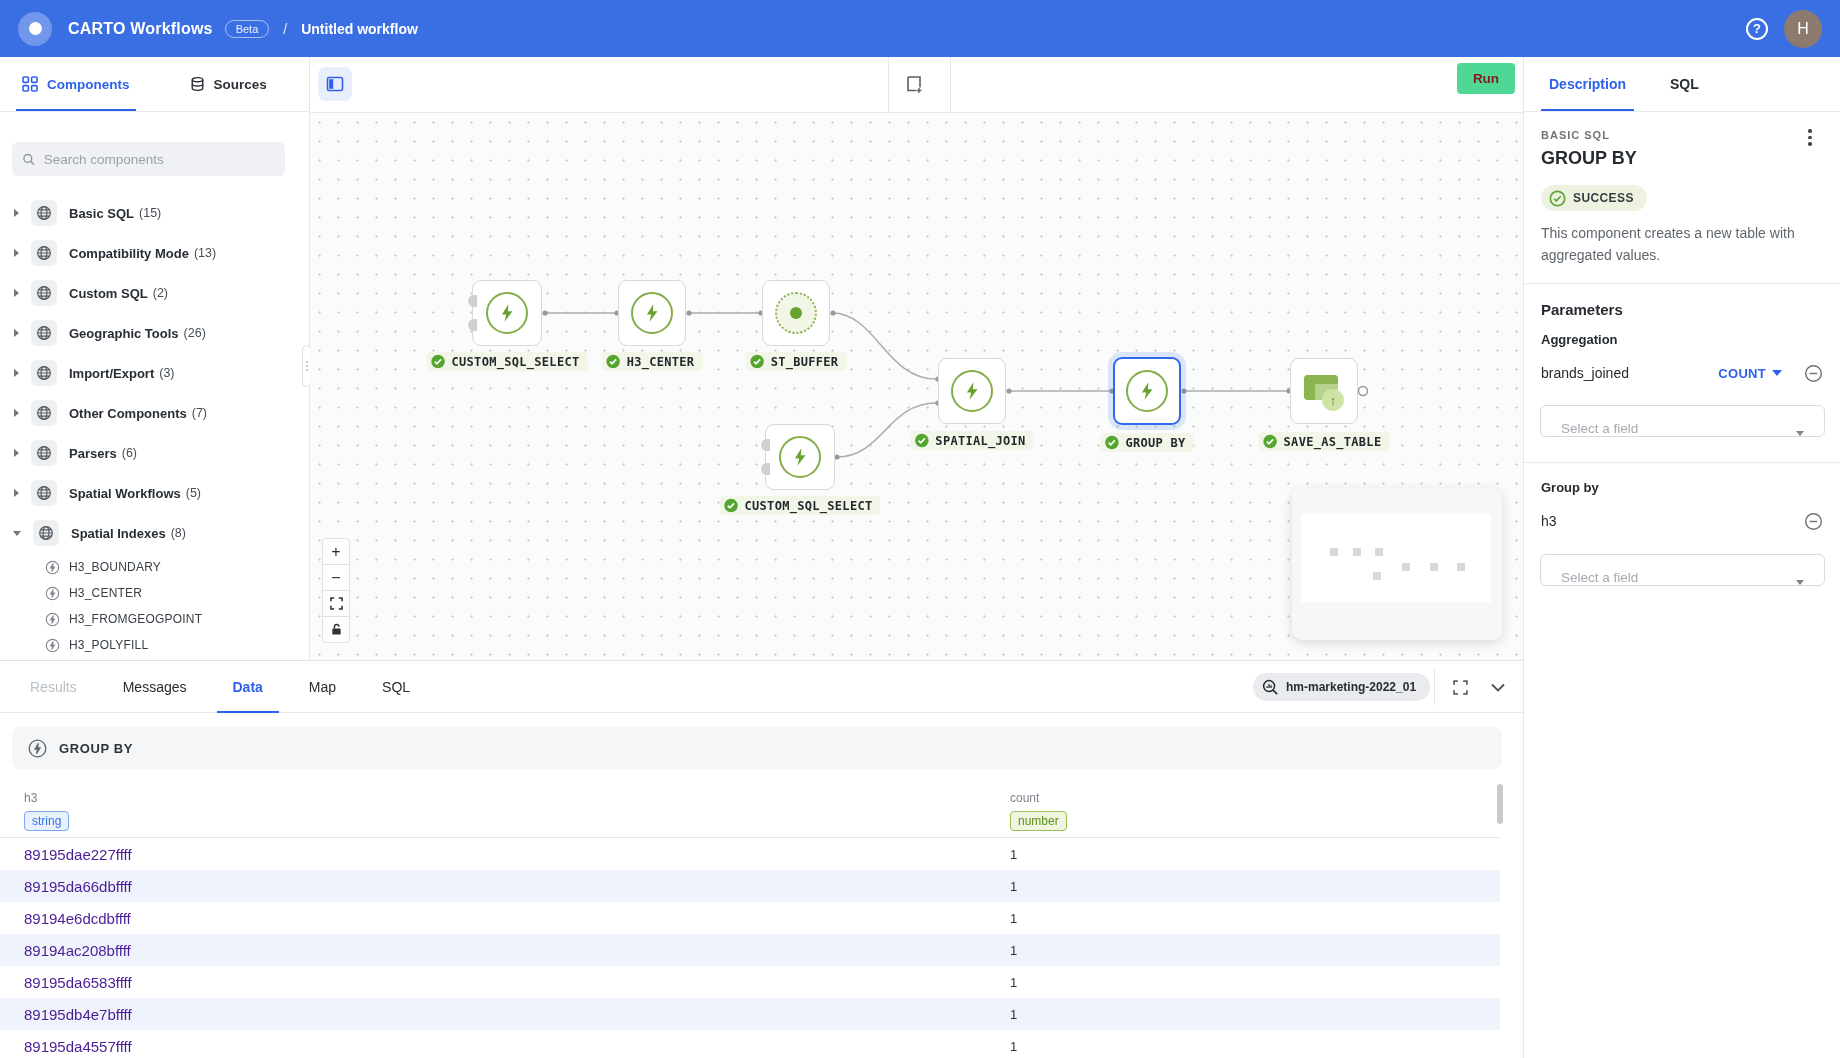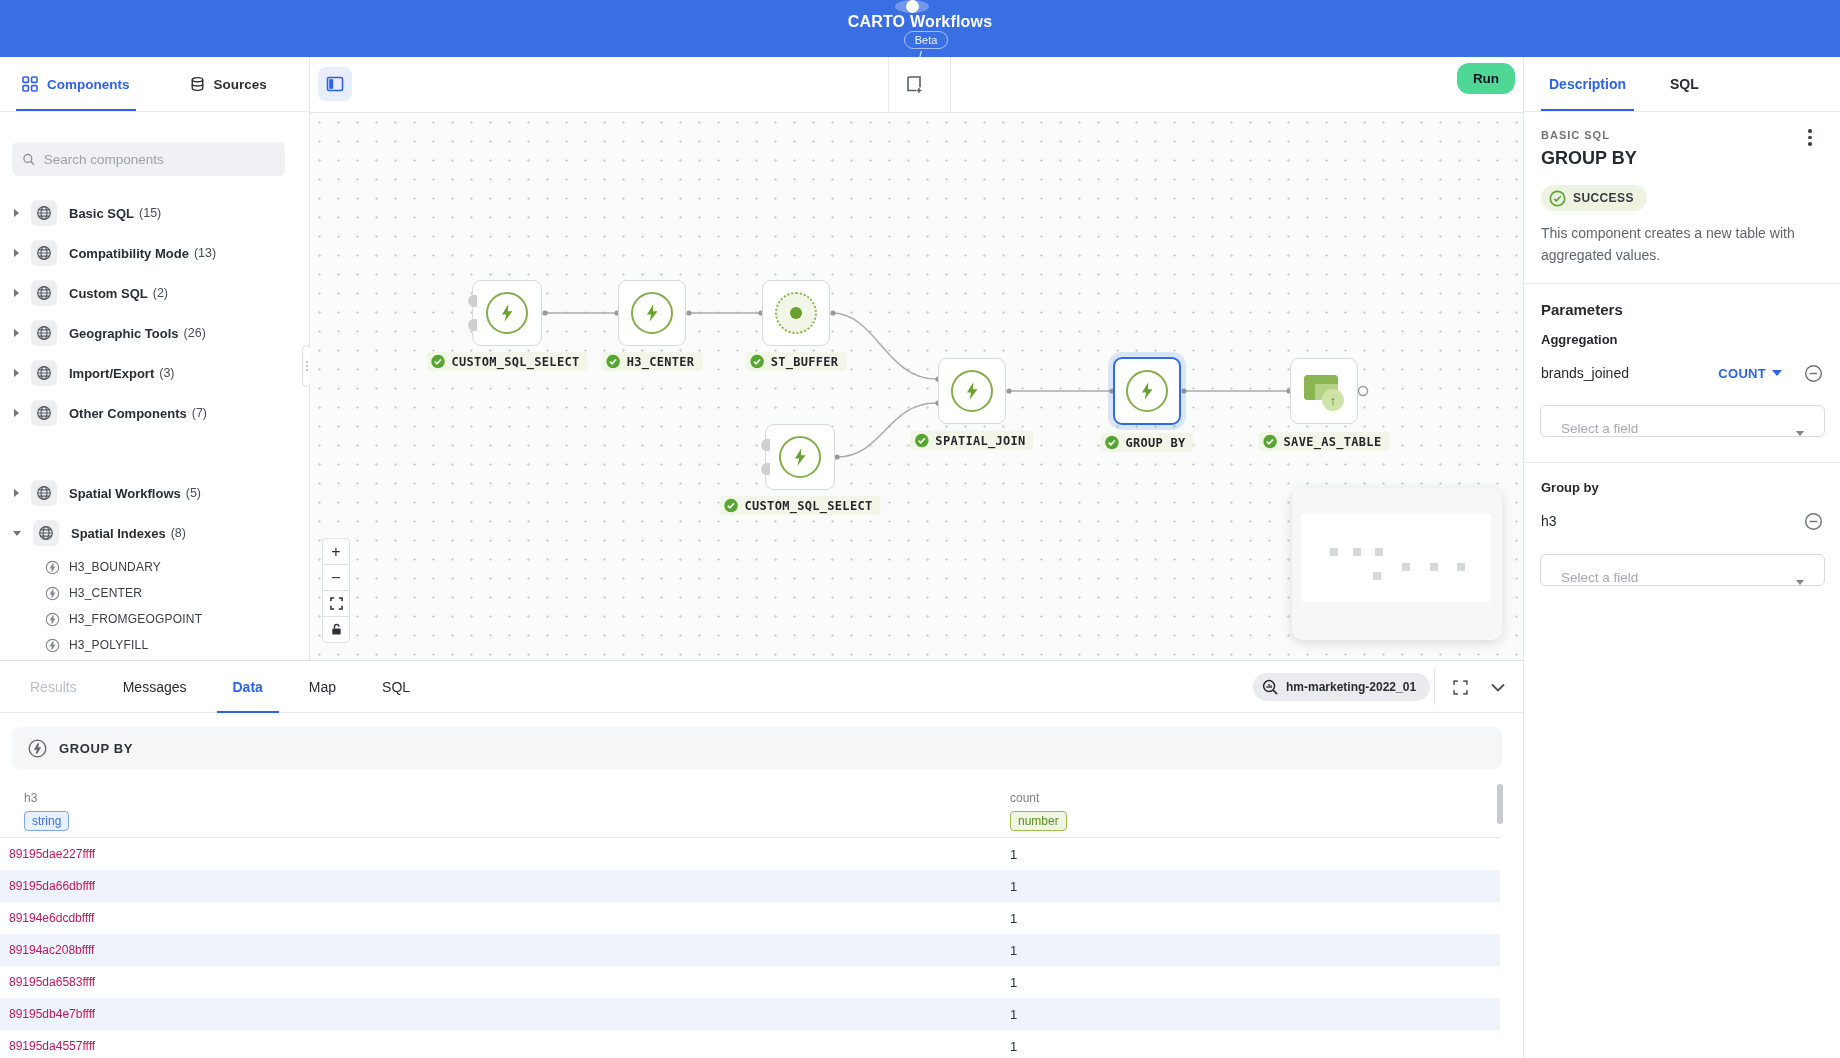--- a/index.html
+++ b/index.html
@@ -1,20 +1,20 @@
 <!DOCTYPE html>
 <html><head>
 <meta charset="utf-8">
 <style>
   * { margin:0; padding:0; box-sizing:border-box; }
   html,body { width:1840px; height:1058px; overflow:hidden; }
   body { font-family:"Liberation Sans", sans-serif; background:#fff; position:relative; color:#2c3136; }
 
   
-  .app-header { position:absolute; left:0; top:0; width:1840px; height:57px; background:#3a6fe3; display:flex; align-items:center; padding:0 18px;flex-direction:column; }
+  .app-header { position:absolute; left:0; top:0; width:1840px; height:57px; background:#3a6fe3; display:flex; align-items:center; padding:0 18px; }
   .logo { width:34px; height:34px; border-radius:50%; background:rgba(255,255,255,.28); display:flex; align-items:center; justify-content:center; margin-right:16px; }
   .logo-dot { width:13px; height:13px; border-radius:50%; background:#fff; }
   .app-title { color:#fff; font-size:16px; font-weight:bold; letter-spacing:.2px; }
   .beta { margin-left:12px; border:1px solid rgba(255,255,255,.55); color:#eef3ff; font-size:11px; border-radius:999px; padding:2px 10px; }
   .crumb-sep { color:rgba(255,255,255,.85); margin:0 14px; font-size:14px; }
   .wf-title { color:#fff; font-size:14px; font-weight:600; }
   .header-right { margin-left:auto; display:flex; align-items:center; gap:16px; }
   .help { width:22px; height:22px; border:2px solid #fff; border-radius:50%; color:#fff; font-size:13px; font-weight:bold; display:flex; align-items:center; justify-content:center; }
   .avatar { width:38px; height:38px; border-radius:50%; background:#8d7a6e; color:#fff; font-size:16px; display:flex; align-items:center; justify-content:center; }
 
@@ -37,21 +37,21 @@
   .sub-label { font-size:12px; color:#373e45; letter-spacing:.2px; }
   .resize-handle { position:absolute; left:302px; top:345px; width:9px; height:42px; background:#fff; border:1px solid #dcdee1; border-radius:5px; display:flex; flex-direction:column; align-items:center; justify-content:center; gap:2px; }
   .resize-handle i { width:2px; height:2px; border-radius:50%; background:#b4b8bc; }
 
   
   .canvas-region { position:absolute; left:310px; top:57px; width:1213px; height:603px; }
   .canvas-toolbar { position:absolute; left:0; top:0; width:100%; height:56px; background:#fff; border-bottom:1px solid #e7e8ea; }
   .paneltoggle-btn { position:absolute; left:8px; top:10px; width:34px; height:34px; background:#e8eefb; border-radius:8px; display:flex; align-items:center; justify-content:center; }
   .tb-divider { position:absolute; top:0; width:1px; height:55px; background:#e7e8ea; }
   .note-btn { position:absolute; left:591px; top:14px; width:26px; height:26px; display:flex; align-items:center; justify-content:center; }
-  .run-btn { position:absolute; right:8px; top:6px; width:58px; height:31px; background:#4fd795; border:none; border-radius:12px; color:#0f172a; font-size:13.5px; font-weight:700; font-family:"Liberation Sans",sans-serif; cursor:pointer; }
+  .run-btn { position:absolute; right:8px; top:6px; width:58px; height:31px; background:#4fd795; border:none; border-radius:4px; color:#7f1d1d; font-size:13.5px; font-weight:700; font-family:"Liberation Sans",sans-serif; cursor:pointer; }
   .canvas { position:absolute; left:0; top:56px; width:1213px; height:547px; background:#fafbfb; background-image:radial-gradient(circle,#d2d3d5 1.1px,transparent 1.3px); background-size:19px 19px; overflow:hidden; }
 
   .node { position:absolute; width:70px; height:66px; background:#fff; border:1px solid #d8d9db; border-radius:9px; display:flex; align-items:center; justify-content:center; }
   .node.selected { border:2px solid #2f6bea; box-shadow:0 0 0 5px rgba(47,107,234,.15); }
   .node-icon { width:42px; height:42px; border-radius:50%; border:2px solid #84ad4a; background:#fff; display:flex; align-items:center; justify-content:center; }
   .node-icon.dotted { border:2px dotted #8db355; background:#f1f6e7; }
   .center-dot { width:12px; height:12px; border-radius:50%; background:#67a22f; }
   .bump { position:absolute; left:-5px; width:9px; height:12px; background:#cfd0d2; border-radius:6px 0 0 6px; }
   .save-icon { position:relative; width:40px; height:32px; }
   .save-tbl { position:absolute; left:0; top:0; width:34px; height:25px; background:#b7d38b; border-radius:4px; overflow:hidden; }
@@ -83,21 +83,21 @@
   .icon-btn { position:absolute; width:24px; height:24px; display:flex; align-items:center; justify-content:center; cursor:pointer; }
   .section-bar { position:absolute; left:12px; top:66px; width:1490px; height:42px; background:#f5f6f8; border-radius:8px; display:flex; align-items:center; gap:12px; padding-left:16px; }
   .section-bar span { font-size:13px; font-weight:700; color:#2e3338; letter-spacing:.6px; }
   .col-name { position:absolute; top:130px; font-size:12px; color:#7d838a; }
   .type-badge { position:absolute; top:150px; font-size:12px; border-radius:4px; padding:2px 7px; }
   .type-string { border:1px solid #7ba6f2; color:#3a72e4; background:#e9f1fe; }
   .type-number { border:1px solid #9abf4e; color:#5c8f1d; background:#eff5e0; }
   .thead-line { position:absolute; left:0; top:176px; width:1500px; height:1px; background:#e2e4e7; }
   .trow { position:absolute; left:0; width:1500px; height:32px; display:flex; align-items:center; }
   .trow.alt { background:#eef3fc; }
-  .cell-h3 { position:absolute; left:9px; font-size:12px; color:#be185d; }
+  .cell-h3 { position:absolute; left:24px; font-size:15px; color:#4c1d95; }
   .cell-count { position:absolute; left:1010px; font-size:13px; color:#2f343a; }
   .v-thumb { position:absolute; left:1497px; top:123px; width:6px; height:40px; background:#c8cacd; border-radius:3px; }
 
   
   .inspector { position:absolute; left:1523px; top:57px; width:317px; height:1001px; background:#fff; border-left:1px solid #e6e7e9; }
   .insp-tabs { height:55px; border-bottom:1px solid #e9eaec; display:flex; align-items:center; padding-left:25px; gap:44px; }
   .insp-tab { font-size:14px; font-weight:600; color:#272c31; height:100%; display:flex; align-items:center; position:relative; cursor:pointer; }
   .insp-tab.active { color:#2d62e9; }
   .insp-tab.active::after { content:""; position:absolute; left:-8px; right:-8px; bottom:0; height:2px; background:#2d62e9; }
   .eyebrow { position:absolute; left:17px; top:72px; font-size:11px; font-weight:600; letter-spacing:1px; color:#6f747b; }
@@ -247,20 +247,34 @@
           <g fill="none" stroke="#565c64" stroke-width="1.2">
             <circle cx="8" cy="8" r="6.3"></circle>
             <ellipse cx="8" cy="8" rx="2.9" ry="6.3"></ellipse>
             <path d="M1.7 8h12.6M2.6 4.8h10.8M2.6 11.2h10.8"></path>
           </g>
         </svg>
       </span>
       <span class="cat-label">Other Components</span>
       <span class="cat-count">(7)</span>
     </div>
+  <div class="cat-row" style="top:376px">
+      <span class="tri-r"></span>
+      <span class="globe-box">
+        <svg width="16" height="16" viewBox="0 0 16 16">
+          <g fill="none" stroke="#565c64" stroke-width="1.2">
+            <circle cx="8" cy="8" r="6.3"></circle>
+            <ellipse cx="8" cy="8" rx="2.9" ry="6.3"></ellipse>
+            <path d="M1.7 8h12.6M2.6 4.8h10.8M2.6 11.2h10.8"></path>
+          </g>
+        </svg>
+      </span>
+      <span class="cat-label">Parsers</span>
+      <span class="cat-count">(6)</span>
+    </div>
   <div class="cat-row" style="top:416px">
       <span class="tri-r"></span>
       <span class="globe-box">
         <svg width="16" height="16" viewBox="0 0 16 16">
           <g fill="none" stroke="#565c64" stroke-width="1.2">
             <circle cx="8" cy="8" r="6.3"></circle>
             <ellipse cx="8" cy="8" rx="2.9" ry="6.3"></ellipse>
             <path d="M1.7 8h12.6M2.6 4.8h10.8M2.6 11.2h10.8"></path>
           </g>
         </svg>

